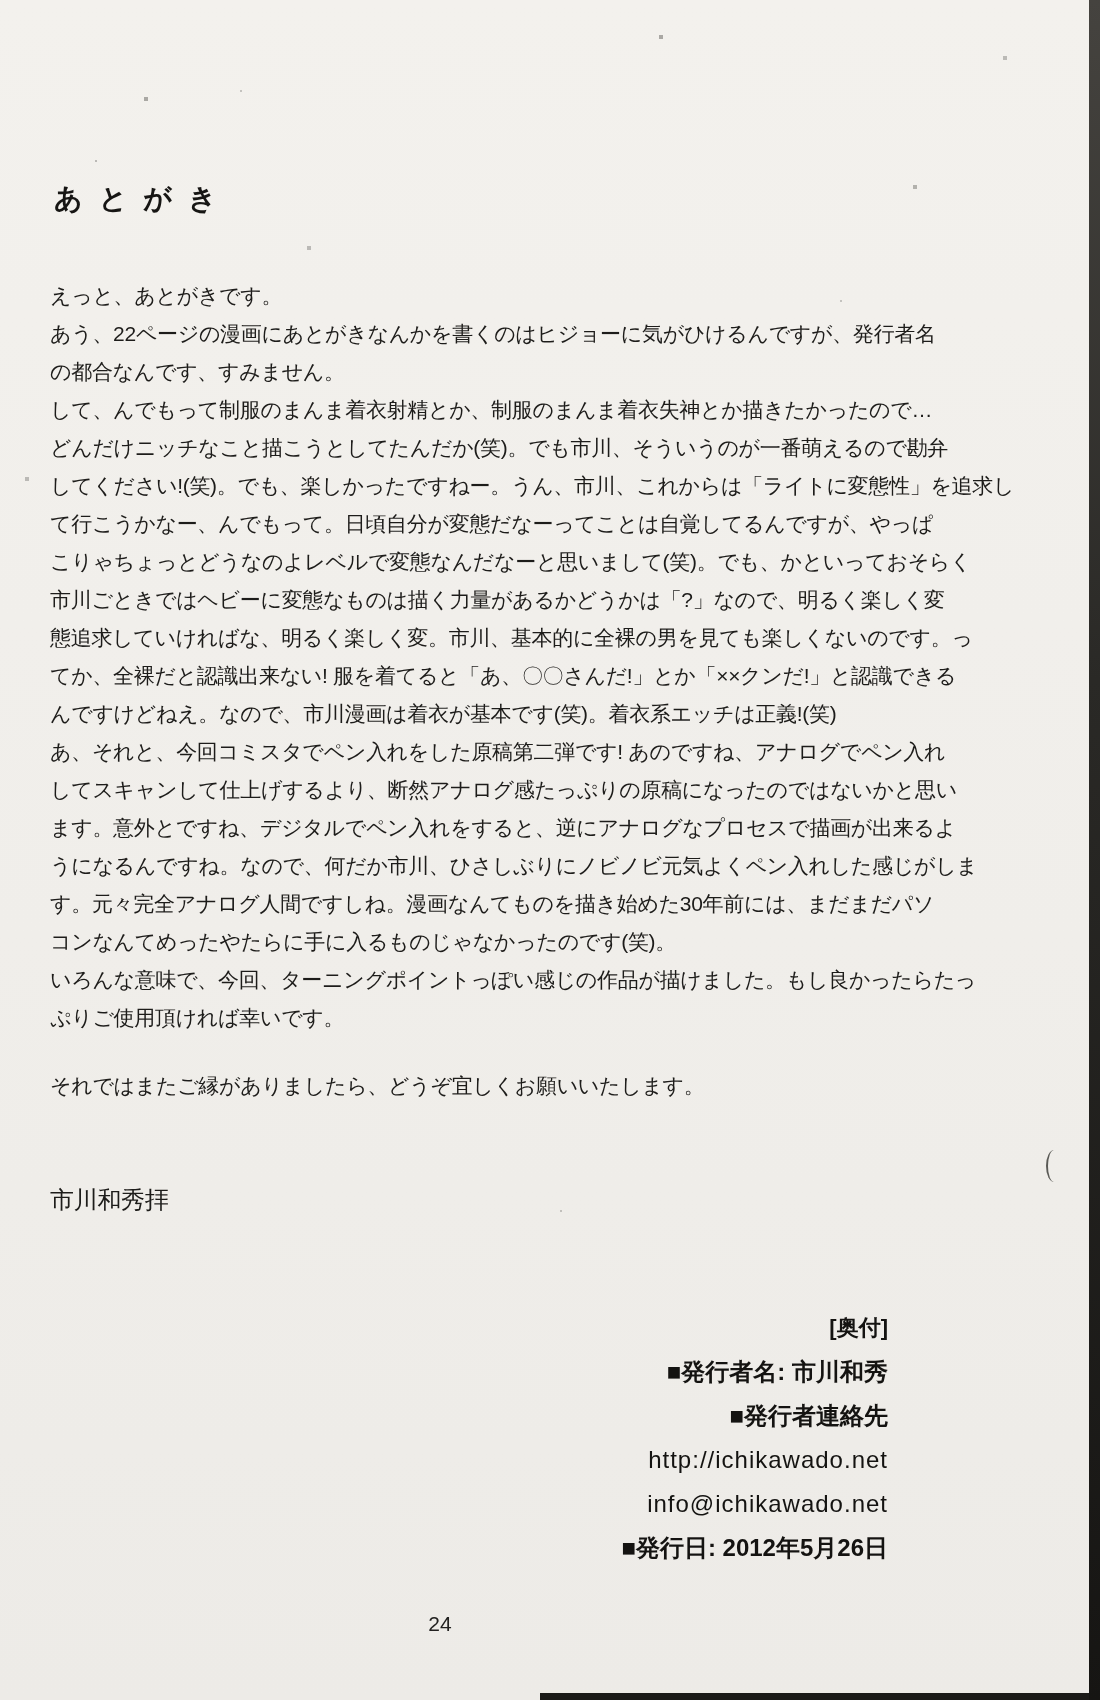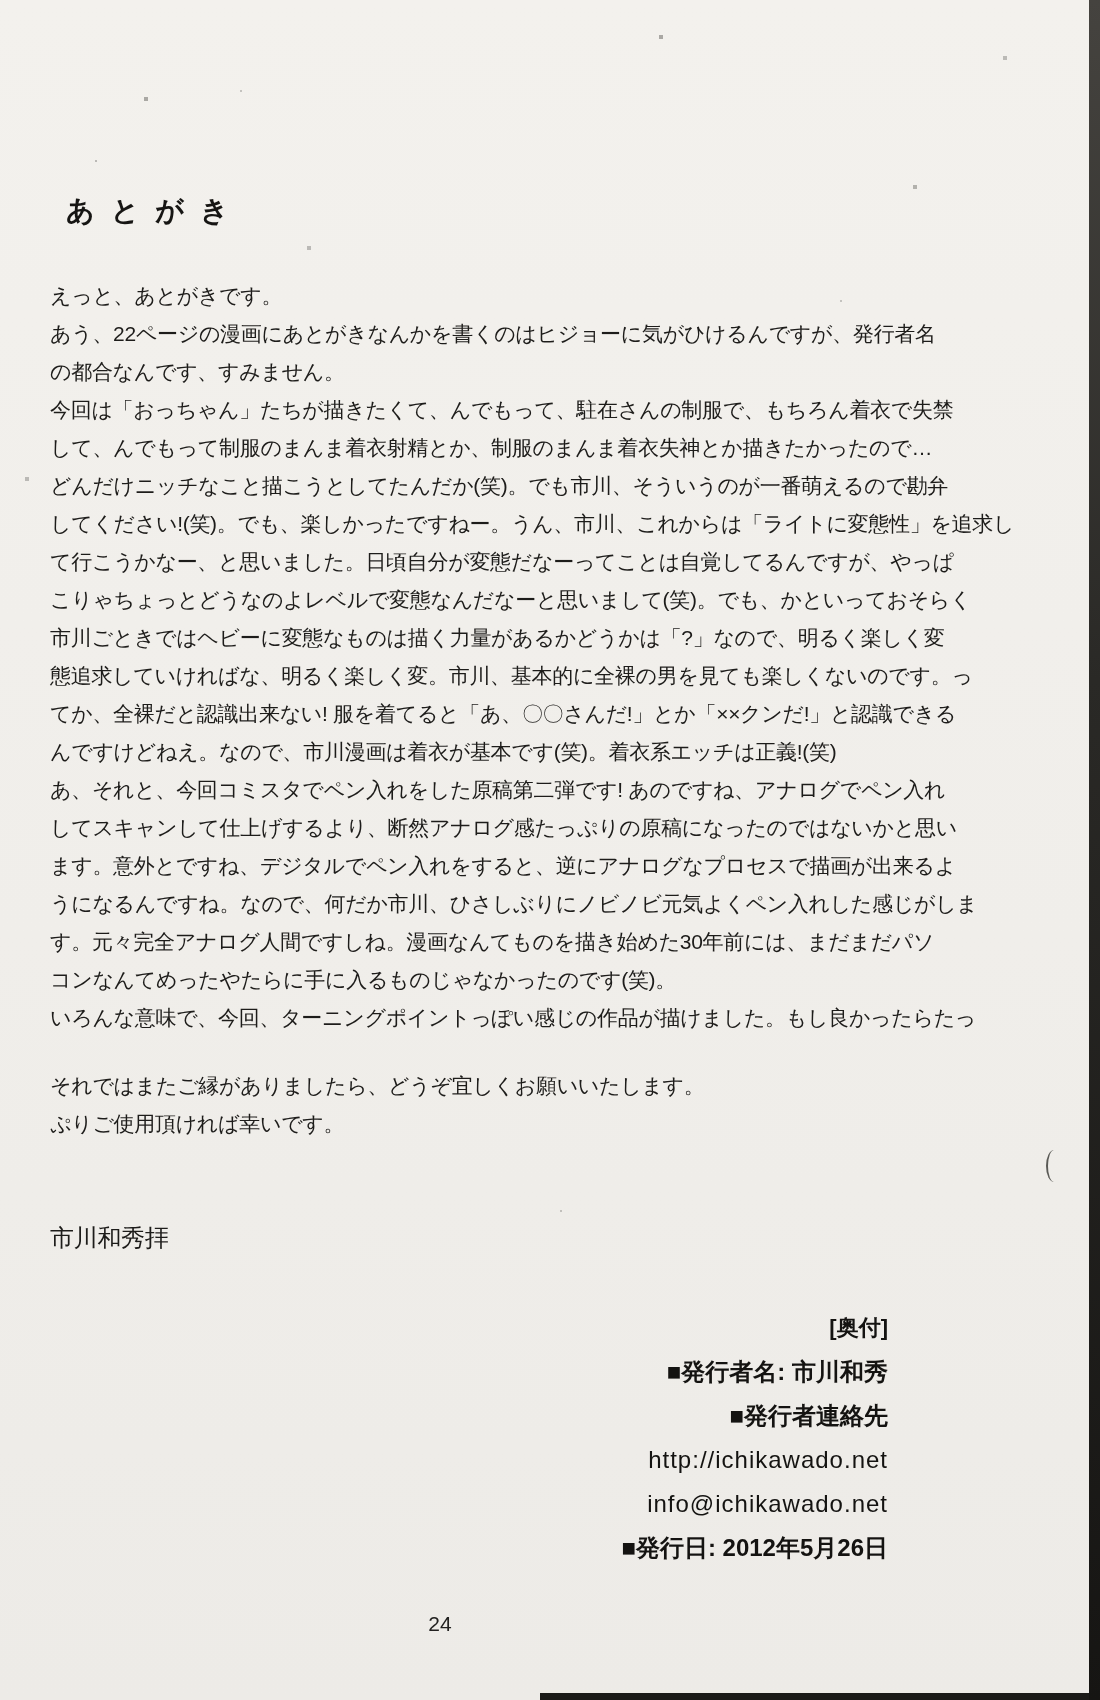--- a/index.html
+++ b/index.html
@@ -14,21 +14,21 @@
     height: 1700px;
     margin: 0 auto;
     background: linear-gradient(180deg, #f3f1ed 0%, #f0eeea 55%, #edebe7 100%);
     color: #1b1a18;
     overflow: hidden;
   }
   .title {
     position: absolute;
     left: 54px;
     top: 180px;
-    margin: 12px;
+    margin: 0;
     font-size: 28px;
     font-weight: 700;
     letter-spacing: 16px;
     color: #161513;
   }
   .body-text {
     position: absolute;
     left: 50px;
     top: 277px;
     width: 840px;
@@ -109,39 +109,38 @@
 <body>
 
 <div class="page">
 
   <h1 class="title">あとがき</h1>
 
   <div class="body-text">
     <div class="line">えっと、あとがきです。</div>
     <div class="line">あう、22ページの漫画にあとがきなんかを書くのはヒジョーに気がひけるんですが、発行者名</div>
     <div class="line">の都合なんです、すみません。</div>
-    <div class="line">今回は「おっちゃん」たちが描きたくて、んでもって、駐在さんの制服で、もちろん着衣で失禁</div>
     <div class="line">して、んでもって制服のまんま着衣射精とか、制服のまんま着衣失神とか描きたかったので…</div>
     <div class="line">どんだけニッチなこと描こうとしてたんだか(笑)。でも市川、そういうのが一番萌えるので勘弁</div>
     <div class="line">してください!(笑)。でも、楽しかったですねー。うん、市川、これからは「ライトに変態性」を追求し</div>
-    <div class="line">て行こうかなー、と思いました。日頃自分が変態だなーってことは自覚してるんですが、やっぱ</div>
+    <div class="line">て行こうかなー、んでもって。日頃自分が変態だなーってことは自覚してるんですが、やっぱ</div>
     <div class="line">こりゃちょっとどうなのよレベルで変態なんだなーと思いまして(笑)。でも、かといっておそらく</div>
     <div class="line">市川ごときではヘビーに変態なものは描く力量があるかどうかは「?」なので、明るく楽しく変</div>
     <div class="line">態追求していければな、明るく楽しく変。市川、基本的に全裸の男を見ても楽しくないのです。っ</div>
     <div class="line">てか、全裸だと認識出来ない! 服を着てると「あ、〇〇さんだ!」とか「××クンだ!」と認識できる</div>
     <div class="line">んですけどねえ。なので、市川漫画は着衣が基本です(笑)。着衣系エッチは正義!(笑)</div>
     <div class="line">あ、それと、今回コミスタでペン入れをした原稿第二弾です! あのですね、アナログでペン入れ</div>
     <div class="line">してスキャンして仕上げするより、断然アナログ感たっぷりの原稿になったのではないかと思い</div>
     <div class="line">ます。意外とですね、デジタルでペン入れをすると、逆にアナログなプロセスで描画が出来るよ</div>
     <div class="line">うになるんですね。なので、何だか市川、ひさしぶりにノビノビ元気よくペン入れした感じがしま</div>
     <div class="line">す。元々完全アナログ人間ですしね。漫画なんてものを描き始めた30年前には、まだまだパソ</div>
     <div class="line">コンなんてめったやたらに手に入るものじゃなかったのです(笑)。</div>
     <div class="line">いろんな意味で、今回、ターニングポイントっぽい感じの作品が描けました。もし良かったらたっ</div>
+    <div class="line">ぷりご使用頂ければ幸いです。</div>
     <div class="line closing">それではまたご縁がありましたら、どうぞ宜しくお願いいたします。</div>
-    <div class="line">ぷりご使用頂ければ幸いです。</div>
     <div class="line signature">市川和秀拝</div>
   </div>
 
   <div class="colophon">
     <div class="colo-line colo-header">[奥付]</div>
     <div class="colo-line">■発行者名: 市川和秀</div>
     <div class="colo-line">■発行者連絡先</div>
     <div class="colo-line colo-url">http://ichikawado.net</div>
     <div class="colo-line colo-url">info@ichikawado.net</div>
     <div class="colo-line">■発行日: 2012年5月26日</div>

